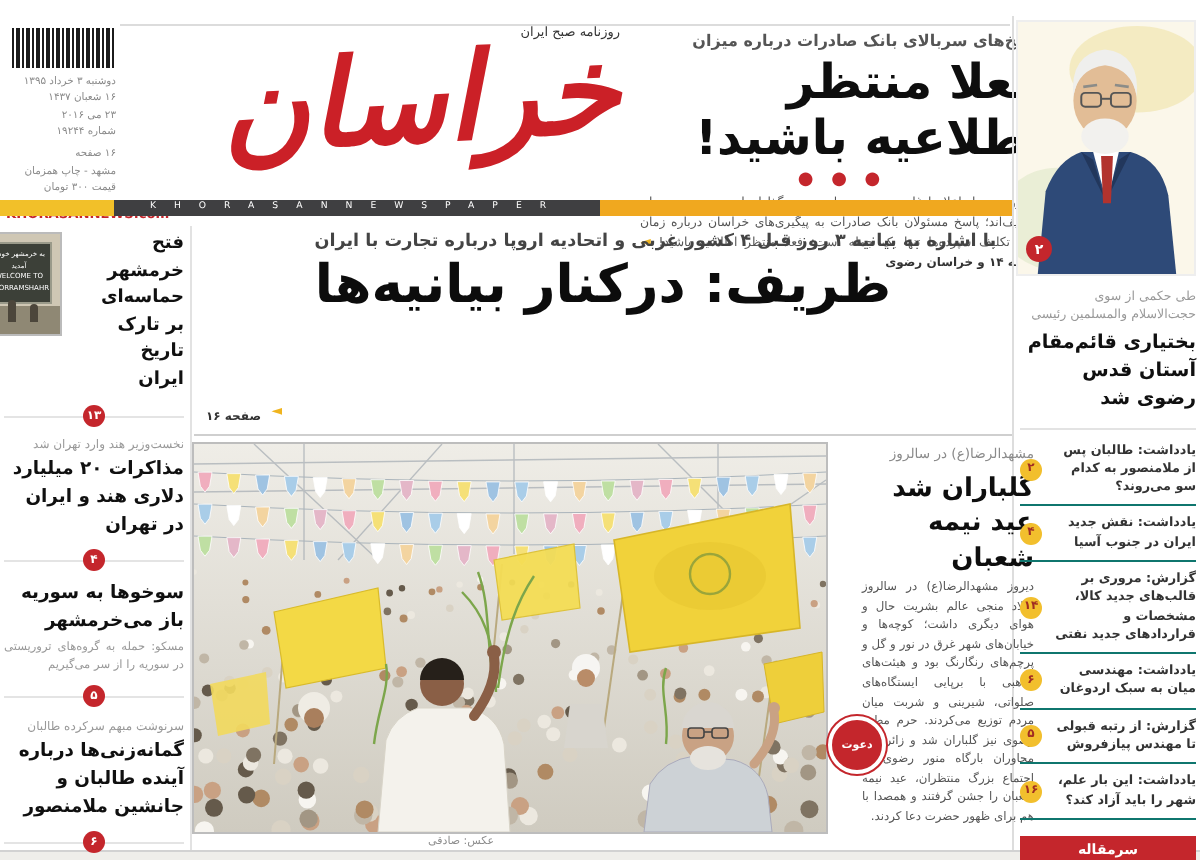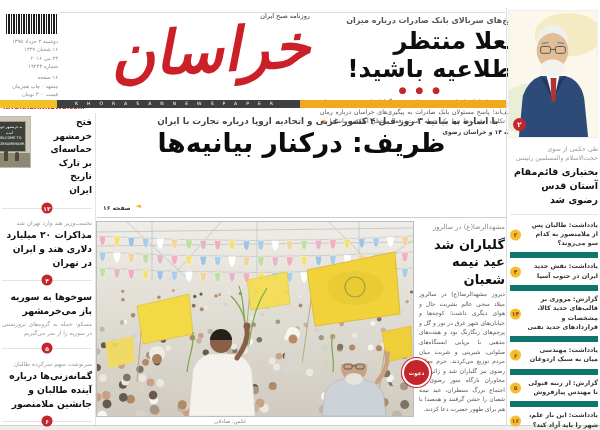--- a/index.html
+++ b/index.html
@@ -39,39 +39,39 @@
   
   .hero{left:97px;top:113px;width:409px;height:104px;}
   .hero-kicker{text-align:right;padding-right:8px;font-size:8.8px;font-weight:600;color:#444;margin-top:3px;}
   .hero-title{text-align:center;font-size:26.5px;font-weight:900;line-height:1.2;color:#0c0c0c;letter-spacing:-0.5px;margin-top:1px;}
   .hero-ref{position:absolute;left:6px;bottom:3px;}
   
   .photo{left:97px;top:222px;width:316px;height:194px;outline:1px solid #bdbdbd;}
   .photo svg{display:block;width:100%;height:100%;}
   .caption{left:97px;top:418px;width:150px;font-size:5.5px;color:#8d8d8d;text-align:right;}
   
-  .mid-col{left:419px;top:222px;width:86px;height:208px;text-align:right;}
+  .mid-col{left:431px;top:222px;width:86px;height:208px;text-align:right;}
   .mc-kicker{font-size:6.8px;color:#8a8a8a;line-height:1.55;}
   .mc-title{font-size:13px;font-weight:900;line-height:1.35;color:#0e0e0e;margin:3px 0 2px;}
   .mc-body{font-size:5.9px;color:#555;text-align:justify;line-height:1.62;}
   .stamp{position:absolute;left:-17px;top:136px;width:25px;height:25px;border-radius:50%;
          background:#c4262c;border:2px solid #fff;box-shadow:0 0 0 1px #c4262c;color:#fff;
          font-size:5.5px;font-weight:bold;display:flex;align-items:center;justify-content:center;}
   
   .sidebar{left:510px;top:10px;width:88px;text-align:right;}
   .portrait{position:relative;width:88px;height:126px;background:#fbf7ea;border:1px solid #eee;}
   .portrait svg{display:block;width:100%;height:100%;}
   .red-badge{width:13px;height:13px;border-radius:50%;background:#c4262c;color:#fff;font-size:7px;
              font-weight:bold;display:flex;align-items:center;justify-content:center;}
   .portrait .red-badge{position:absolute;left:4px;bottom:6px;}
   .appt{margin-top:6px;}
   .appt-kicker{font-size:6.3px;color:#999;line-height:1.5;}
   .appt-title{font-size:9.6px;font-weight:900;line-height:1.45;color:#101010;margin-top:2px;}
   .sb-sep{height:1px;background:#e3e3e3;margin:7px 0 2px;}
-  .sb-row{position:relative;padding:4px 0 4px 14px;border-bottom:6px solid #0f766e;
+  .sb-row{position:relative;padding:4px 0 4px 14px;border-bottom:1px solid #0f766e;
           font-size:6.4px;font-weight:bold;color:#333;line-height:1.45;}
   .yellow-badge{position:absolute;left:0;top:50%;transform:translateY(-50%);width:11px;height:11px;
                 border-radius:50%;background:#f2bf2d;color:#a02c22;font-size:6px;font-weight:bold;
                 display:flex;align-items:center;justify-content:center;}
   .ed-bar{margin-top:8px;background:#c4262c;color:#fff;font-size:7px;font-weight:bold;
           text-align:center;padding:3px 0;}
   
   .left-col{left:2px;top:116px;width:90px;text-align:right;}
   .lc-row{display:flex;gap:19px;}
   .lc-title{font-size:9px;font-weight:900;line-height:1.5;color:#101010;flex:1;}

